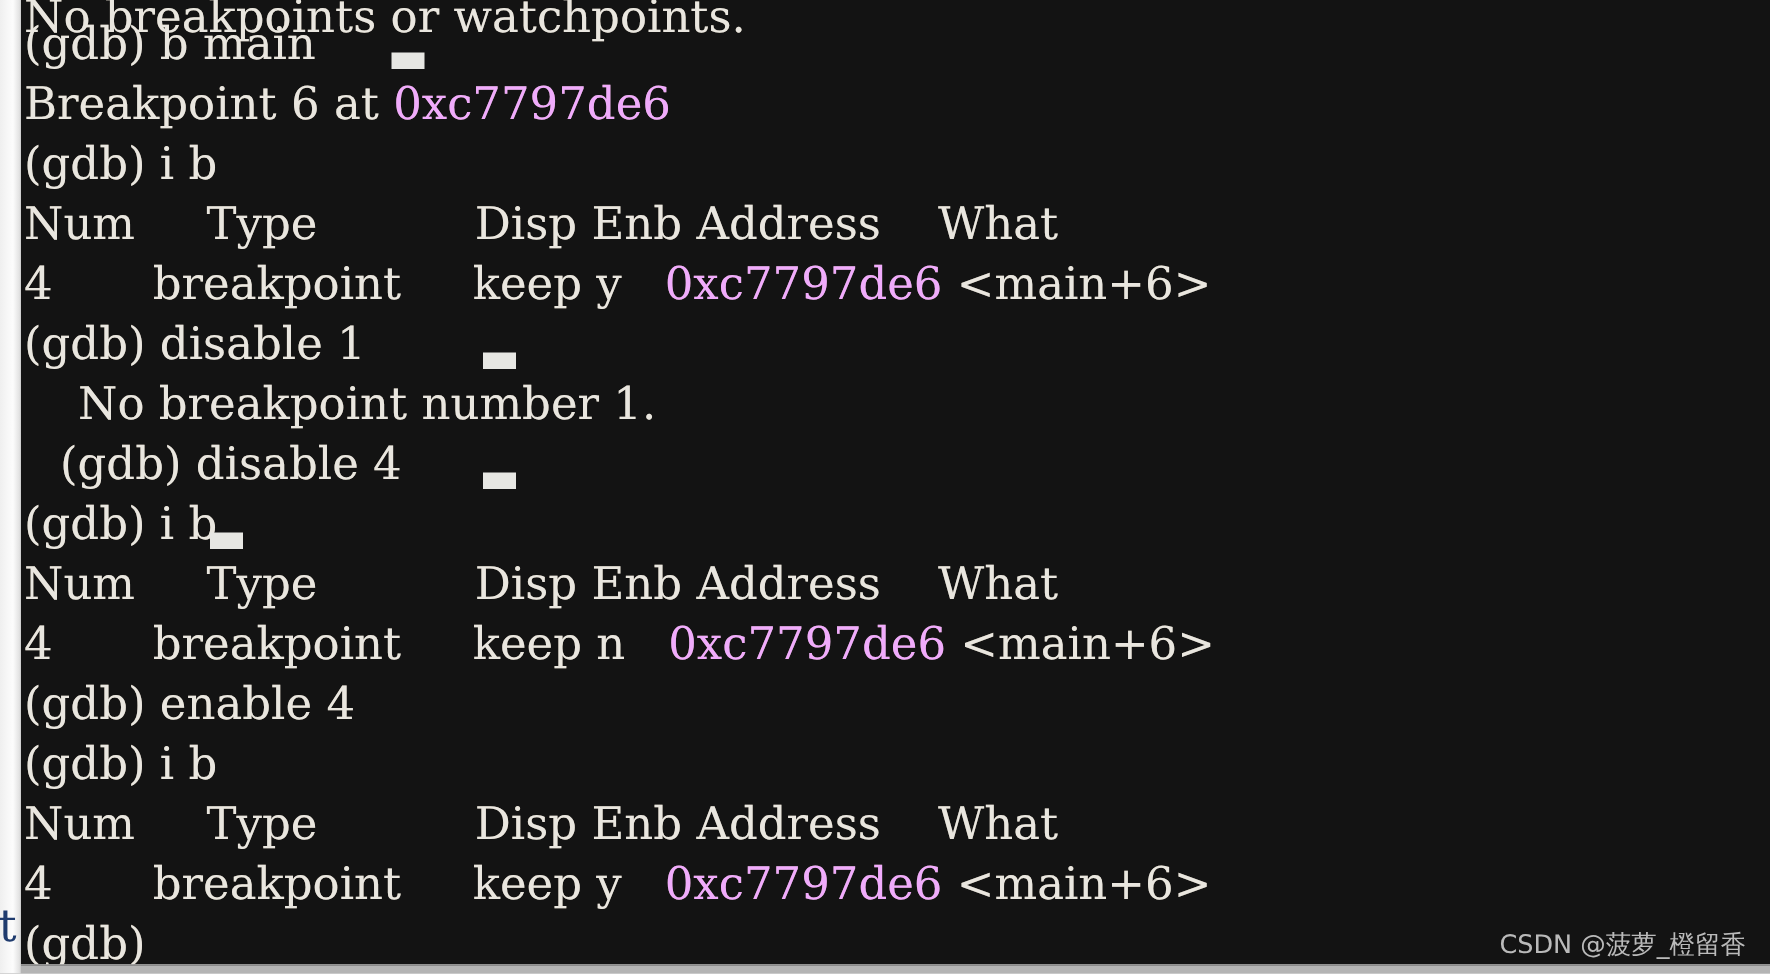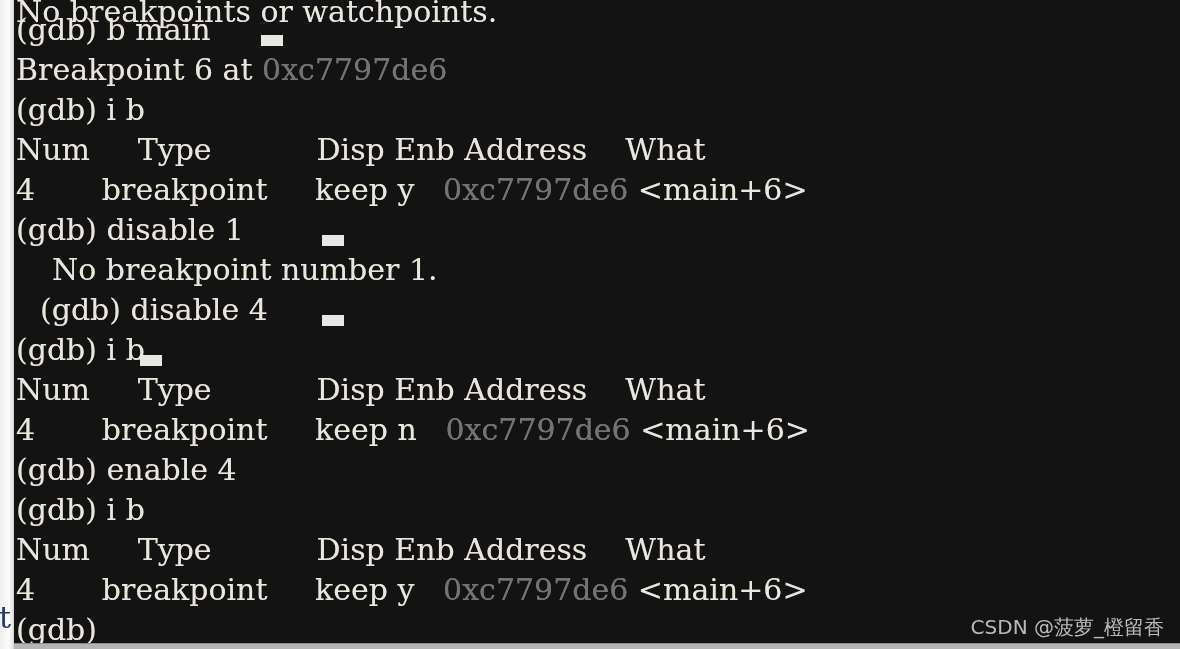--- a/index.html
+++ b/index.html
@@ -66,37 +66,37 @@
     white-space: pre;
     font-family: "DejaVu Serif", "Liberation Serif", serif;
     font-size: 30px;
     letter-spacing: 0;
     line-height: 40px;
     height: 40px;
     color: #e9e6df;
     text-shadow: 0 0 0.4px rgba(255,230,190,0.45);
   }
   .seg { display: inline; }
-  .addr { color: #737373; }
+  .addr { color: #f0abfc; }
 
   
   .cursor-block {
     position: absolute;
     width: 22px;
     height: 11px;
     background: #e7e7e3;
   }
 
   
   #watermark {
     position: absolute;
     right: 16px;
     bottom: 8px;
     font-family: "DejaVu Sans", "Liberation Sans", sans-serif;
-    font-size: 20px;
+    font-size: 17px;
     color: #c9c9c9;
     opacity: 0.92;
     white-space: nowrap;
     user-select: none;
   }
 </style>
 </head>
 <body>
 
 <div id="screen">

